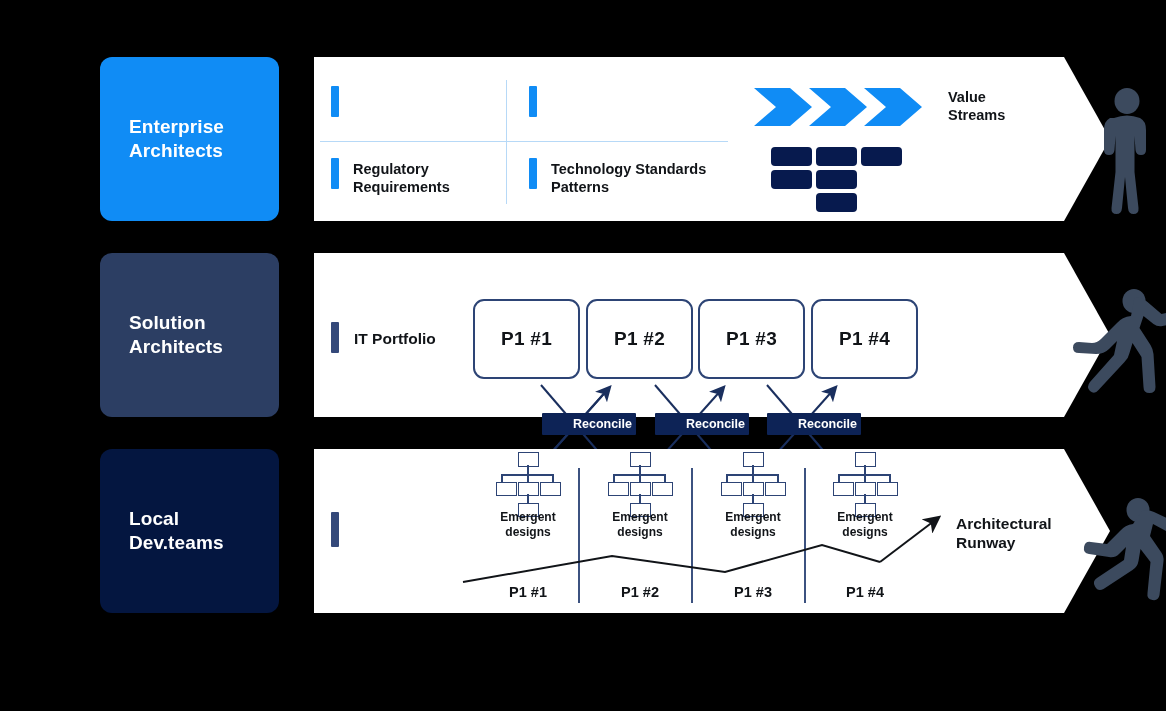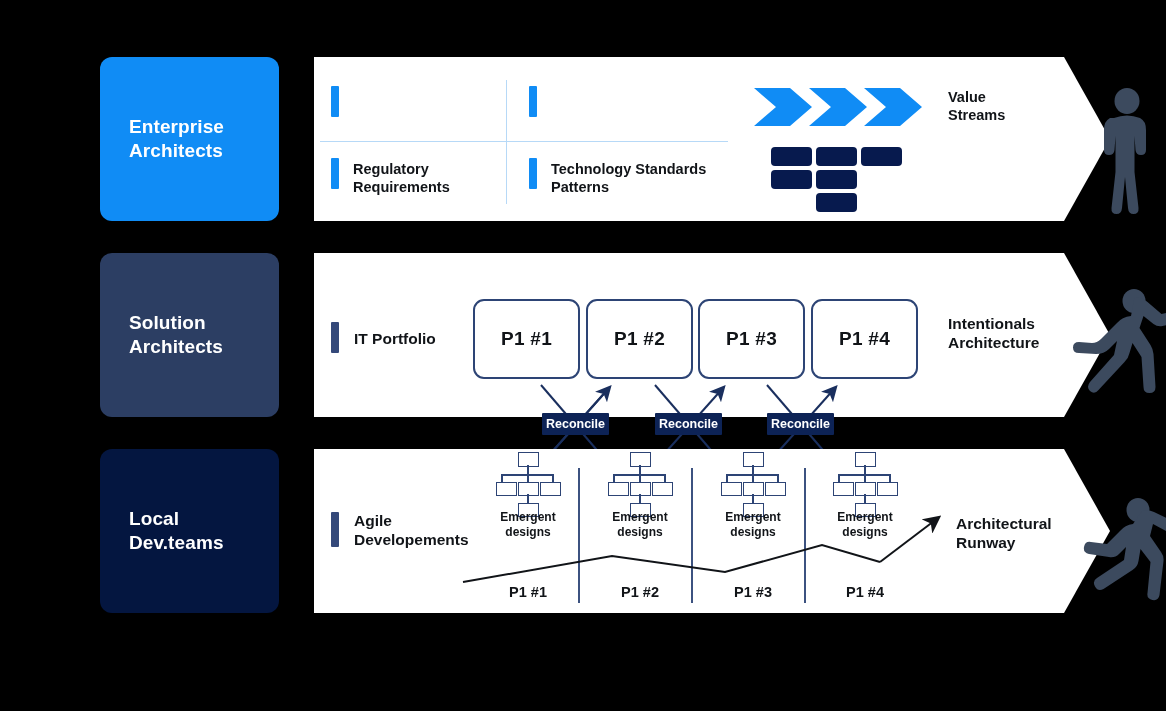--- a/index.html
+++ b/index.html
@@ -33,21 +33,21 @@
   
   .blk{position:absolute;background:#071a4e;border-radius:4px;}
 
   
   .pibox{position:absolute;border:2.2px solid #2d4475;border-radius:11px;background:#fff;
          display:flex;align-items:center;justify-content:center;}
   .pibox span{font-size:19px;font-weight:700;color:#111418;letter-spacing:.3px;}
 
   
   .recon{position:absolute;background:#0d2356;color:#fff;font-size:12.5px;font-weight:600;
-         display:flex;align-items:center;justify-content:center;border-radius:1px;z-index:6;}
+         display:flex;align-items:center;justify-content:center;border-radius:1px;z-index:6;padding-left:27px;}
 
   
   .org{position:absolute;}
   .org i{position:absolute;border:1.8px solid #2d4475;background:#fff;display:block;}
   .org u{position:absolute;background:#2d4475;display:block;}
 
   
   .vsep{position:absolute;background:#3c5280;width:1.6px;}
 
   
@@ -134,22 +134,20 @@
   <div class="pibox" style="left:586px;top:299px;width:103px;height:76px;">
     <span>P1 #2</span>
   </div>
   <div class="pibox" style="left:698px;top:299px;width:103px;height:76px;">
     <span>P1 #3</span>
   </div>
   <div class="pibox" style="left:811px;top:299px;width:103px;height:76px;">
     <span>P1 #4</span>
   </div>
 
-  <div class="t lg" style="left:948px;top:314px;width:150px;">Intentionals
-Architecture</div>
 
   <svg class="ov figure">
     <g fill="#3c4a5e">
       <ellipse cx="1134" cy="301" rx="11.5" ry="12"></ellipse>
       <path d="M1131,316 q-9,1 -14,7 l-16,16 q-4,4 -9,4 l-13,-1 q-6,0 -6,5.5 q0,5.5 6,5.5
                l17,1 q8,0 13,-5 l8,-8 l-3,14 l-24,27 q-4,5 0,9 q4.5,4 8.5,-1 l26,-28
                q4,-4 5,-9 l3,-10 l9,14 l2,30 q0,6 6,6 q6,0 6,-6 l-2,-33 q-0.5,-5 -3,-9
                l-11,-17 l4,-12 l10,8 q4,3 9,2 l10,-2 q6,-1 5,-7 q-1,-6 -7,-5 l-9,2
                l-14,-12 q-6,-5 -13,-5 z"></path>
     </g>
@@ -190,22 +188,20 @@
     <div class="role-label">Local
 Dev.teams</div>
   </div>
 
   <div class="band" style="left:314px;top:449px;width:740px;height:164px;"></div>
   <svg class="ov">
     <polygon points="1010,449 1064,449 1110,531 1064,613 1010,613" fill="#ffffff"></polygon>
   </svg>
 
   <div class="tick dark" style="left:331px;top:512px;width:8px;height:35px;"></div>
-  <div class="t lg" style="left:354px;top:511px;width:160px;">Agile
-Developements</div>
 
   <div class="vsep" style="left:578px;top:468px;height:135px;"></div>
   <div class="vsep" style="left:691px;top:468px;height:135px;"></div>
   <div class="vsep" style="left:804px;top:468px;height:135px;"></div>
 
   <div class="org" style="left:496px;top:452px;width:62px;height:50px;">
     <i style="left:22px;top:0;width:19px;height:13px;"></i>
     <u style="left:31px;top:13px;width:1.6px;height:9px;"></u>
     <u style="left:5px;top:22px;width:53px;height:1.6px;"></u>
     <u style="left:5px;top:22px;width:1.6px;height:8px;"></u>

